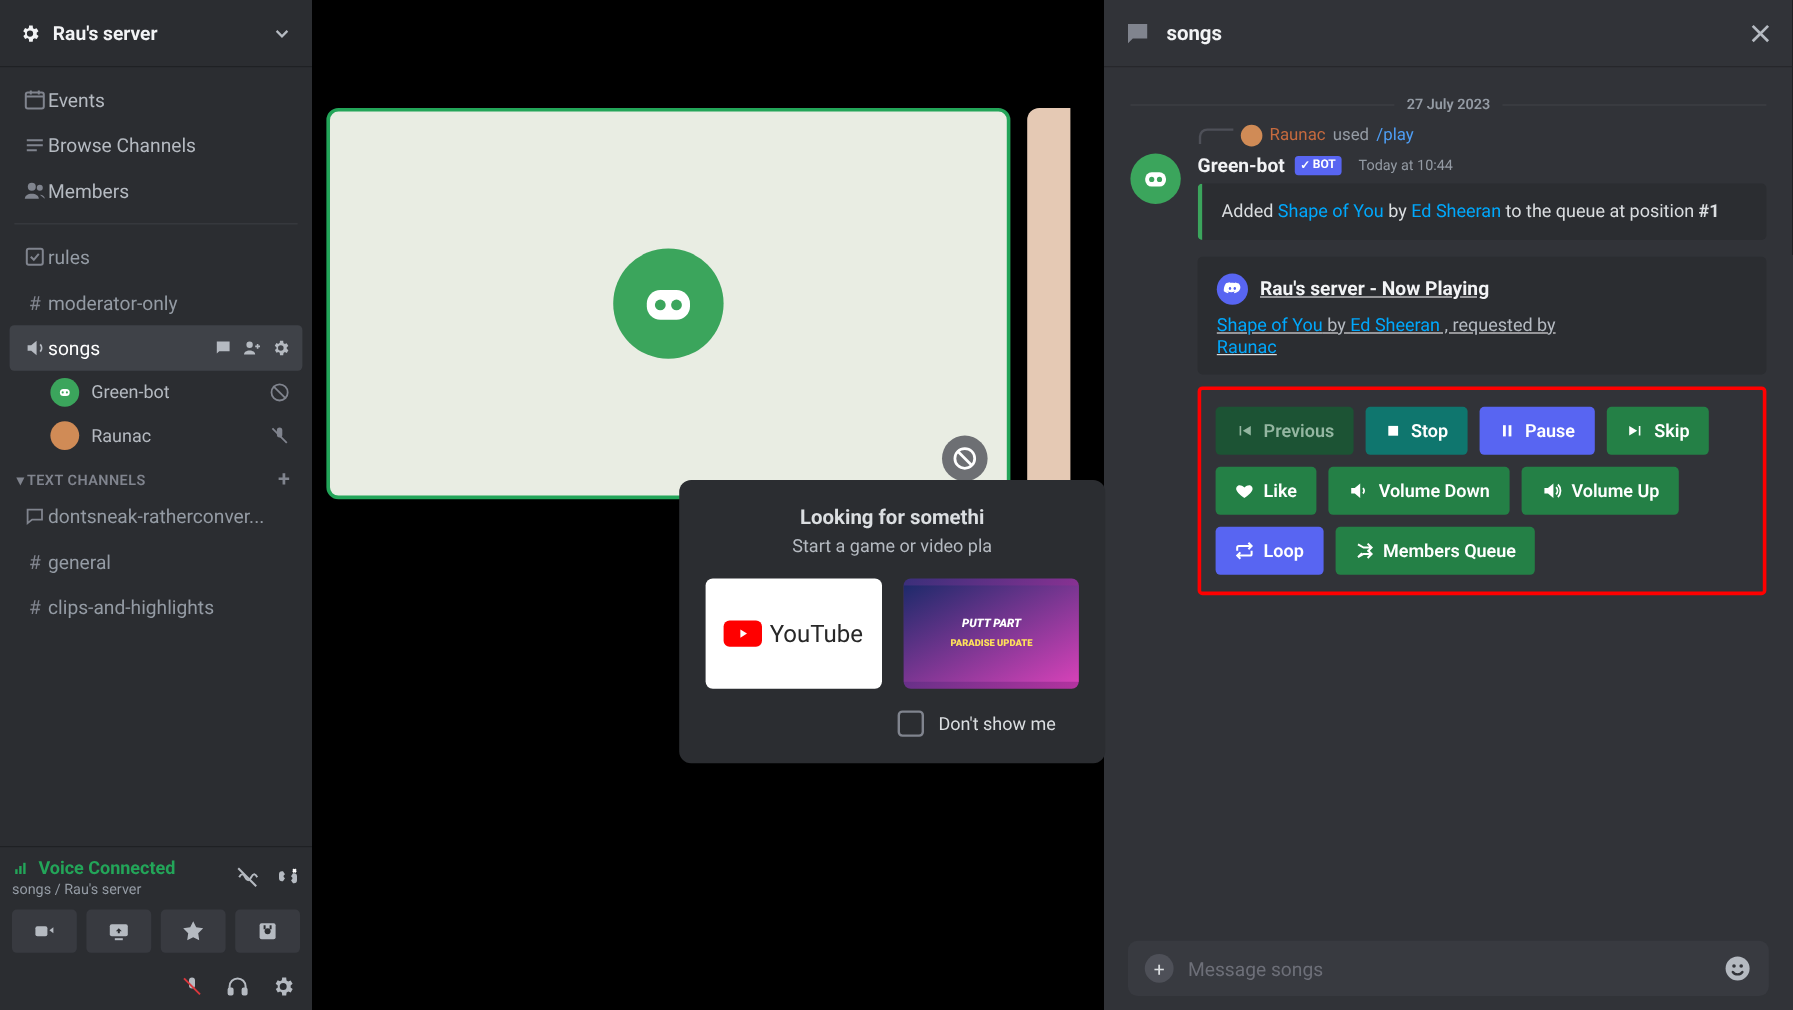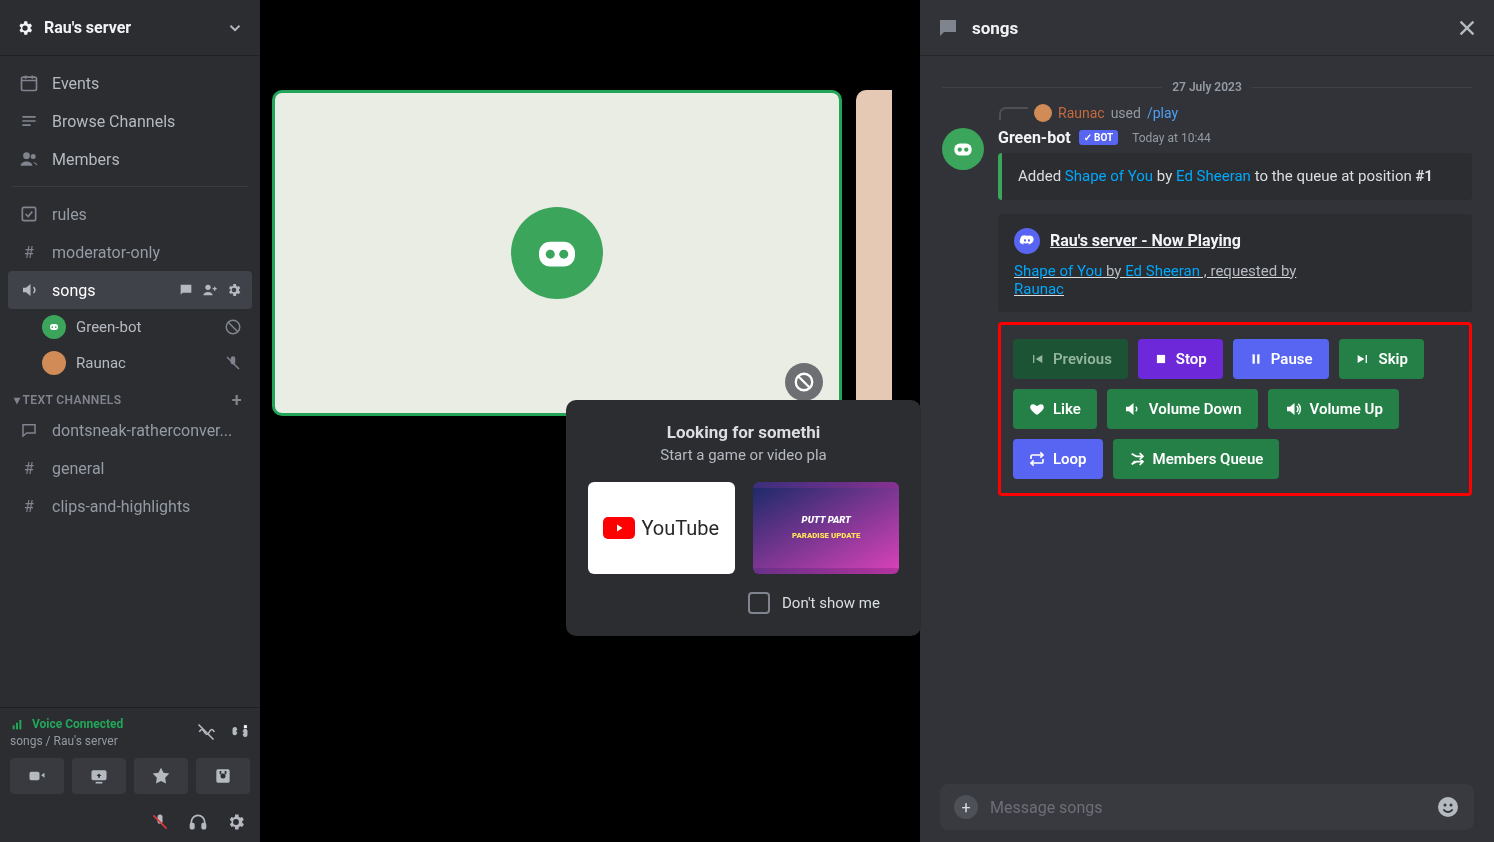--- a/index.html
+++ b/index.html
@@ -7,38 +7,38 @@
   svg{display:block;}
   button{font-family:inherit;}
 
   
   .sidebar{width:260px;height:100%;background:#2b2d31;display:flex;flex-direction:column;color:#b5bac1;}
   .server-header{display:flex;align-items:center;justify-content:space-between;height:56px;padding:0 16px;border-bottom:1px solid #1f2124;}
   .server-header .title{display:flex;align-items:center;gap:10px;font-weight:700;font-size:16px;color:#f2f3f5;}
   .chev{color:#b5bac1;}
 
   .nav{padding:8px 8px 0 8px;flex:1;overflow:hidden;}
-  .nav-item,.chan-item{display:flex;align-items:center;gap:12px;height:38px;padding:0 10px;border-radius:4px;font-size:16px;}
+  .nav-item,.chan-item{display:flex;align-items:center;height:38px;padding:0 10px;border-radius:4px;font-size:16px;}
   .nav-item{color:#b5bac1;}
   .divider{height:1px;background:#3a3c41;margin:8px 4px;}
   .chan-item{color:#949ba4;}
   .chan-item.active{background:#3f4248;color:#fff;}
   .chan-icon{width:22px;display:flex;justify-content:center;color:#80848e;}
   .chan-item.active .chan-icon{color:#b5bac1;}
   .chan-tools{margin-left:auto;display:flex;gap:8px;color:#b5bac1;}
   .voice-user{display:flex;align-items:center;gap:10px;padding:4px 10px 4px 34px;height:36px;font-size:15px;color:#b5bac1;}
   .avatar{width:24px;height:24px;border-radius:50%;background:#3ba55c;display:flex;align-items:center;justify-content:center;}
   .avatar.user{background:#d08b56;}
   .voice-user .right{margin-left:auto;color:#80848e;}
   .section-hdr{display:flex;align-items:center;justify-content:space-between;padding:12px 10px 4px 6px;font-size:12px;font-weight:600;color:#80848e;letter-spacing:.4px;}
   .section-hdr .plus{font-size:18px;line-height:12px;cursor:pointer;}
 
   .voice-panel{border-top:1px solid #1f2124;padding:8px 10px;}
   .vc-row{display:flex;align-items:center;justify-content:space-between;}
-  .vc-status{color:#23a559;font-weight:700;font-size:12px;display:flex;align-items:center;gap:6px;}
+  .vc-status{color:#23a559;font-weight:700;font-size:15px;display:flex;align-items:center;gap:6px;}
   .vc-sub{font-size:12px;color:#949ba4;margin-top:2px;}
   .vc-icons{display:flex;gap:14px;color:#b5bac1;}
   .vc-btns{display:flex;gap:8px;margin-top:10px;}
   .vc-btn{flex:1;height:36px;background:#383a40;border:none;border-radius:4px;color:#b5bac1;display:flex;align-items:center;justify-content:center;cursor:pointer;}
   .user-footer{height:40px;display:flex;align-items:center;justify-content:flex-end;gap:18px;padding:0 14px;}
 
   
   .center{flex:1;background:#000;position:relative;padding:10px;}
   .tile{position:absolute;top:90px;left:12px;width:570px;height:326px;background:#e9ede3;border:3px solid #23a559;border-radius:10px;display:flex;align-items:center;justify-content:center;}
   .tile2{position:absolute;top:90px;left:596px;width:36px;height:326px;background:#e5c9b4;border-radius:10px 0 0 10px;}
@@ -79,21 +79,21 @@
   .embed{border-left:4px solid #3ba55c;background:#2b2d31;border-radius:4px;padding:12px 16px;margin-top:6px;font-size:15px;line-height:1.5;color:#dbdee1;}
   .link{color:#00a8fc;}
   .embed2{background:#2b2d31;border-radius:4px;padding:14px 16px;margin-top:14px;text-decoration:underline;}
   .np-hdr{display:flex;align-items:center;gap:10px;font-weight:700;color:#f2f3f5;font-size:16px;}
   .np-logo{width:26px;height:26px;border-radius:50%;background:#5865f2;display:flex;align-items:center;justify-content:center;}
   .np-line{margin-top:8px;font-size:15px;color:#b5bac1;}
   .btn-box{border:3px solid #ff0000;border-radius:4px;padding:14px 12px 14px 12px;margin-top:10px;display:flex;flex-wrap:wrap;gap:10px;}
   .mbtn{border:none;border-radius:4px;height:40px;padding:0 16px;display:flex;align-items:center;gap:8px;font-size:15px;font-weight:600;color:#fff;cursor:pointer;}
   .g{background:#248046;}
   .gdark{background:#1c5334;color:#94b6a1;}
-  .r{background:#6d28d9;justify-content:center;}
+  .r{background:#0f766e;justify-content:center;}
   .b{background:#5865f2;}
   .rp-input{height:70px;display:flex;align-items:center;padding:0 20px;gap:14px;}
   .compose{flex:1;height:46px;background:#383a40;border-radius:8px;display:flex;align-items:center;padding:0 14px;gap:12px;color:#6d6f78;}
   .compose .plus{width:24px;height:24px;border-radius:50%;background:#4e5058;display:flex;align-items:center;justify-content:center;color:#dbdee1;}
   .emoji{color:#b5bac1;}
 </style>
 </head>
 <body>
 
 <div class="sidebar">

